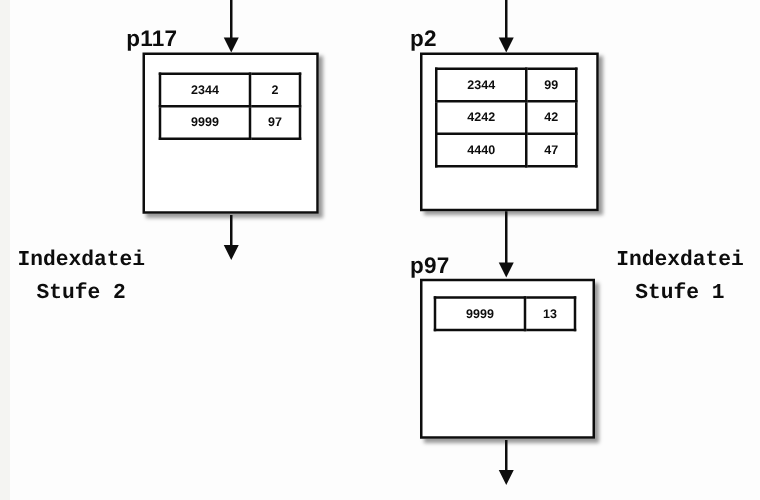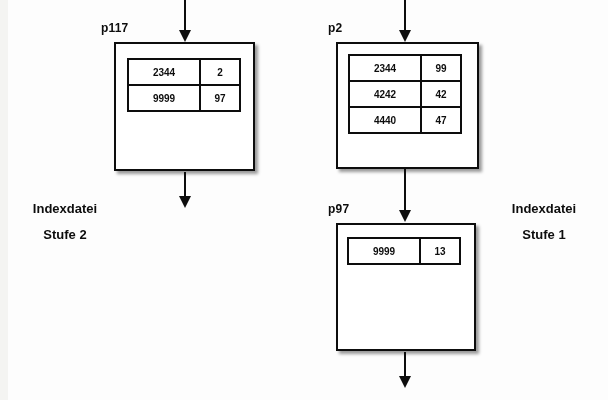--- a/index.html
+++ b/index.html
@@ -49,21 +49,21 @@
   }
   
   .node-box {
     position: absolute;
     background: #ffffff;
     border: 2px solid var(--line, #0d0d0d);
     box-shadow: 3px 3px 3px var(--shadow, #9a9a9a);
   }
   .node-label {
     position: absolute;
-    font-size: 12px;
+    font-size: 18px;
     font-weight: 600;
     letter-spacing: 0.2px;
     color: var(--text, #0d0d0d);
   }
   
   .node-table {
     position: absolute;
     border-collapse: collapse;
     background: #ffffff;
     font-size: 10px;
@@ -76,24 +76,25 @@
     height: 26px;
     padding: 0 4px;
   }
   .node-table td.c1 { width: 72px; }
   .node-table td.c2 { width: 40px; }
   
   .caption {
     position: absolute;
     width: 114px;
     text-align: center;
-    font-size: 13px;
+    font-size: 17px;
     font-weight: 600;
     line-height: 26px;
     color: var(--text, #0d0d0d);
+    font-family: Liberation Mono, monospace;
   }
   .caption span { display: block; }
 </style>
 </head>
 <body>
 
 <div class="canvas">
 
   <div class="edge-strip"></div>
 

